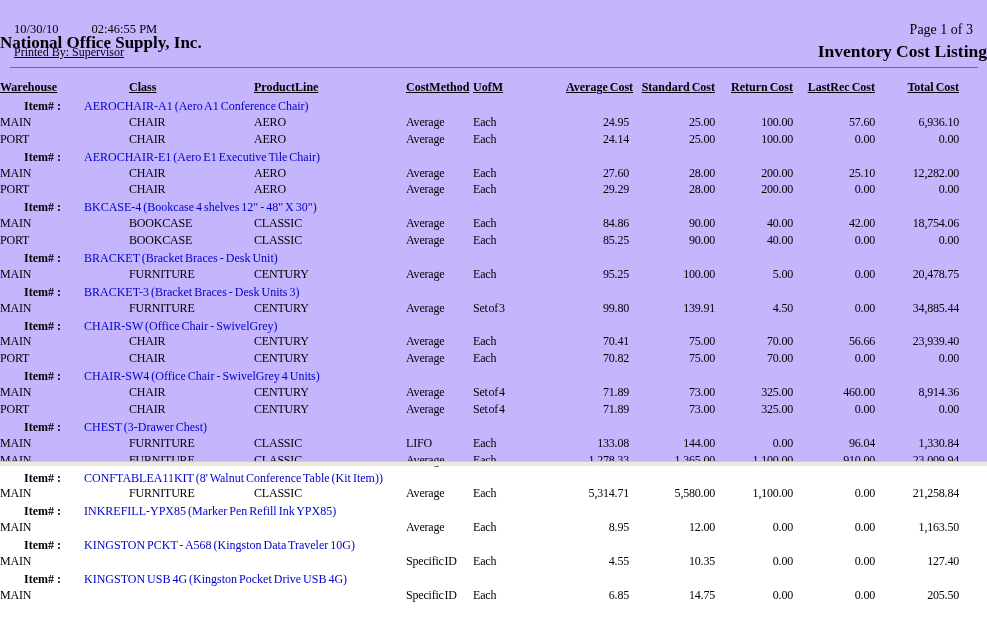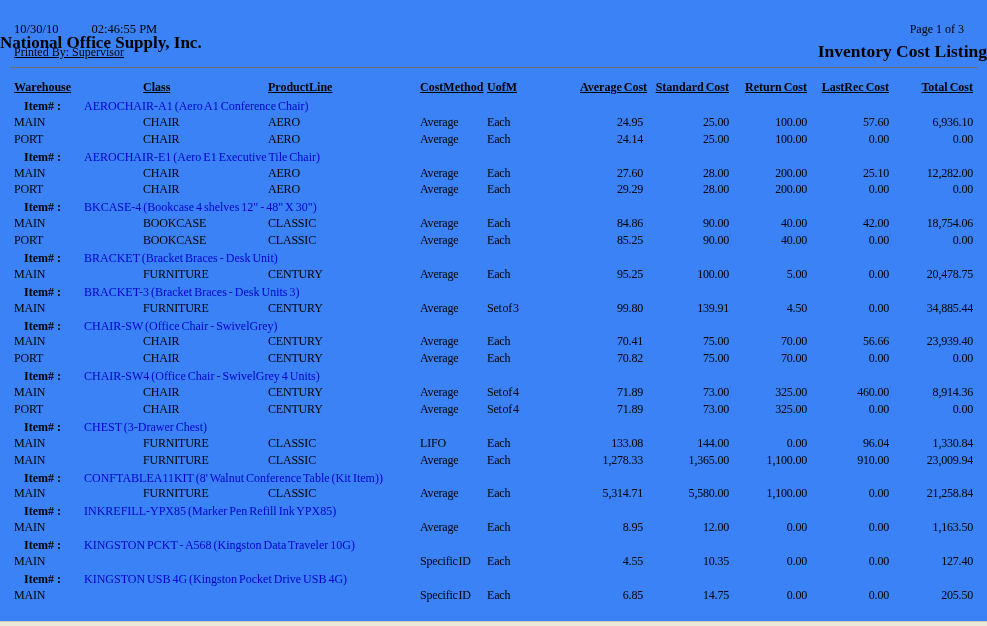--- a/index.html
+++ b/index.html
@@ -3,37 +3,37 @@
 <meta charset="utf-8">
 <style>
   * { margin:0; padding:0; box-sizing:border-box; }
   html,body { width:987px; height:626px; }
   body {
     background:#ffffff;
     font-family:"Liberation Serif","DejaVu Serif",serif;
     color:#000;
     overflow:hidden;
   }
-  .page { position:relative; width:987px; height:626px; background:#3b82f6; }
+  .page { position:relative; width:987px; height:466px; background:#c4b5fd; }
 
   
   .hdr-date { position:absolute; top:22px; left:14px; font-size:12.5px; white-space:nowrap; }
   .hdr-date .time { margin-left:30px; }
   .hdr-printedby { position:absolute; top:45px; left:14px; font-size:12px;text-decoration:underline; }
   .hdr-company { position:absolute; top:33px; left:0; width:987px; text-align:left;
                  font-size:17px; font-weight:bold; }
   .hdr-title { position:absolute; top:41px; left:0; width:987px; text-align:right;
                font-size:17.5px; font-weight:bold; }
-  .hdr-page { position:absolute; top:22px; right:23px; font-size:12px; }
+  .hdr-page { position:absolute; top:22px; right:14px; font-size:14px; }
 
   .rule { position:absolute; top:67px; left:10px; width:968px; border-top:1.5px solid #6e6e6e; }
 
   
   .grid { display:grid; grid-template-columns:129px 125px 152px 67px 93px 63px 86px 78px 82px 84px;
-          padding-left:14px; }
+          }
   .thead { position:absolute; top:80px; left:0; width:987px; height:17px; line-height:15px; }
   .th { font-size:12px; font-weight:bold; word-spacing:-1px; white-space:nowrap; }
   .th-text { text-decoration:underline; }
   .num { text-align:right; }
 
   .tbody { position:absolute; top:97px; left:0; width:987px; }
   .item-line { height:16.9px; line-height:16.9px; padding-left:24px; white-space:nowrap; }
   .item-label { display:inline-block; width:60px; font-size:12px; font-weight:bold; }
   .item-name { font-size:12px; color:#0000CC; word-spacing:-1px; }
   .grid-row { height:16.9px; line-height:16.9px; }

